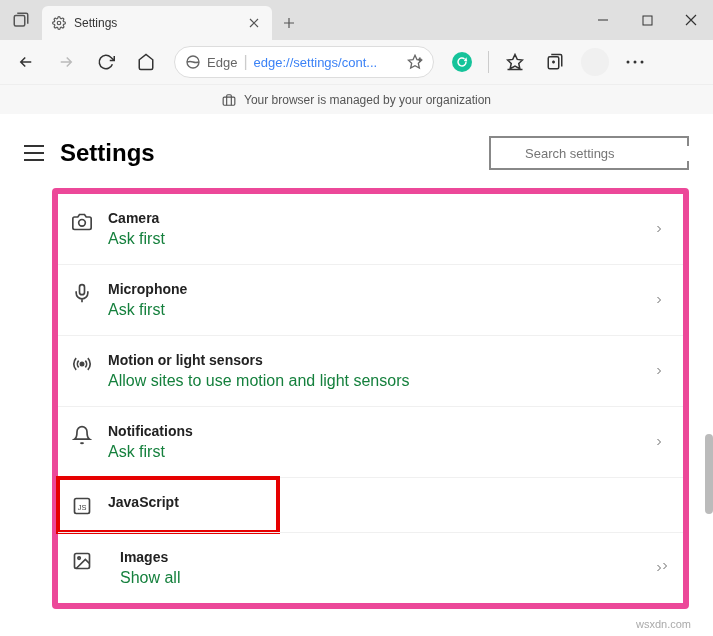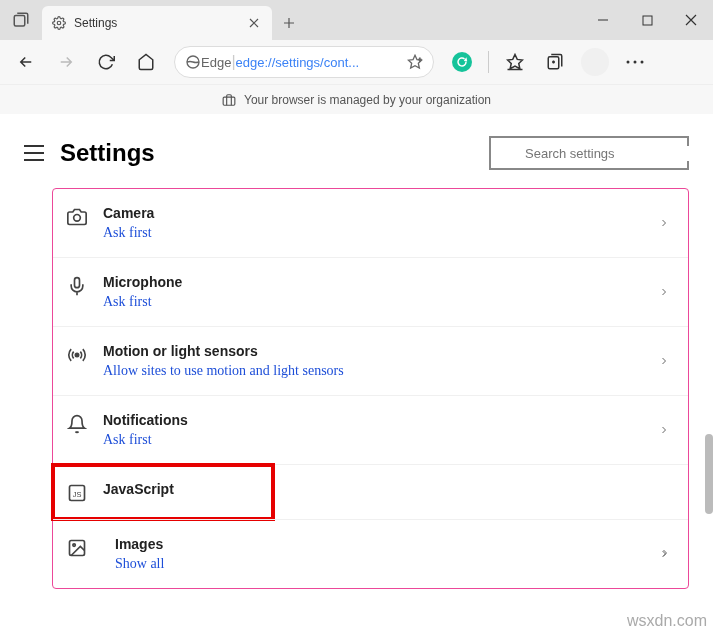--- a/index.html
+++ b/index.html
@@ -11,53 +11,53 @@
     .tab { background: #f7f7f7; height: 34px; margin-top: 6px; display: flex; align-items: center; padding: 0 10px; gap: 8px; border-radius: 6px 6px 0 0; min-width: 230px; }
     .tab-title { font-size: 12px; color: #333; flex: 1; }
     .tab-close { width: 16px; height: 16px; display: flex; align-items: center; justify-content: center; cursor: pointer; }
     .new-tab { width: 34px; display: flex; align-items: center; justify-content: center; height: 34px; margin-top: 6px; }
     .win-controls { margin-left: auto; display: flex; }
     .win-btn { width: 44px; height: 40px; display: flex; align-items: center; justify-content: center; }
     
     .toolbar { height: 44px; background: #f7f7f7; display: flex; align-items: center; padding: 0 8px; gap: 4px; }
     .tb-btn { width: 36px; height: 36px; display: flex; align-items: center; justify-content: center; border-radius: 4px; color: #333; }
     .tb-btn.disabled { color: #bbb; }
-    .address { flex: 1; height: 32px; background: #fff; border: 1px solid #ddd; border-radius: 16px; display: flex; align-items: center; padding: 0 10px; gap: 0; max-width: 260px; margin: 0 6px; }
+    .address { flex: 1; height: 32px; background: #fff; border: 1px solid #ddd; border-radius: 16px; display: flex; align-items: center; padding: 0 10px; gap: 6px; max-width: 260px; margin: 0 6px; }
     .edge-label { font-size: 13px; color: #666; }
     .addr-sep { color: #ccc; }
     .addr-text { font-size: 13px; color: #3b82f6; flex: 1; white-space: nowrap; overflow: hidden; }
     .tb-sep { width: 1px; height: 22px; background: #ccc; margin: 0 4px; }
     .grammarly { width: 20px; height: 20px; border-radius: 50%; background: #15c39a; display: flex; align-items: center; justify-content: center; }
     .avatar { width: 28px; height: 28px; border-radius: 50%; background: #f0f0f0; }
     
     .orgbar { height: 30px; background: #f7f7f7; border-top: 1px solid #eee; display: flex; align-items: center; justify-content: center; gap: 8px; font-size: 12px; color: #555; }
     
     .content { height: calc(636px - 114px); background: #fff; position: relative; }
     .settings-header { display: flex; align-items: center; padding: 22px 24px 18px; gap: 16px; }
     .hamburger { width: 20px; height: 16px; display: flex; flex-direction: column; justify-content: space-between; }
     .hamburger span { height: 2px; background: #333; }
     .settings-title { font-size: 24px; font-weight: 600; flex: 1; }
     .search-box { width: 200px; height: 34px; border: 2px solid #888; display: flex; align-items: center; padding: 0 26px; gap: 8px; }
     .search-input { border: none; outline: none; font-size: 13px; flex: 1; color: #888; }
     
     .list-area { padding: 0 24px 0 52px; position: relative; }
-    .list-panel { border: 1px solid #ec4899; border-radius: 4px; background: #fff; }
+    .list-panel { border: 6px solid #ec4899; border-radius: 4px; background: #fff; }
     .row { display: flex; align-items: flex-start; padding: 16px 18px 16px 14px; border-bottom: 1px solid #f0f0f0; cursor: pointer; position: relative; }
     .row:last-child { border-bottom: none; }
     .row-icon { width: 20px; height: 20px; margin-right: 16px; margin-top: 2px; flex-shrink: 0; color: #444; }
     .row-body { flex: 1; }
     .row-title { font-size: 14px; font-weight: 600; color: #222; margin-bottom: 4px; }
-    .row-sub { font-size: 14px; color: #1d4ed8; font-family: Liberation Serif, serif; }
+    .row-sub { font-size: 16px; color: #15803d; }
     .row-chev { color: #666; align-self: center; }
     .row.highlighted { outline: 4px solid #e60000; outline-offset: -2px; }
     .row.highlighted { padding-right: 18px; }
     
     .vscroll { position: absolute; right: 0; top: 320px; width: 8px; height: 80px; background: #bbb; border-radius: 4px; }
     
-    .watermark { position: absolute; right: 6px; bottom: 6px; font-size: 16px; color: #aaa; }
+    .watermark { position: absolute; right: 22px; bottom: 6px; font-size: 11px; color: #aaa; }
     
     svg { display: block; }
   </style>
 </head>
 <body>
 
 <div class="titlebar">
   <div class="titlebar-left">
     <svg class="tabs-icon" viewBox="0 0 24 24" fill="none" stroke="#555" stroke-width="2">
         <rect x="3" y="6" width="14" height="14" rx="2"></rect>

